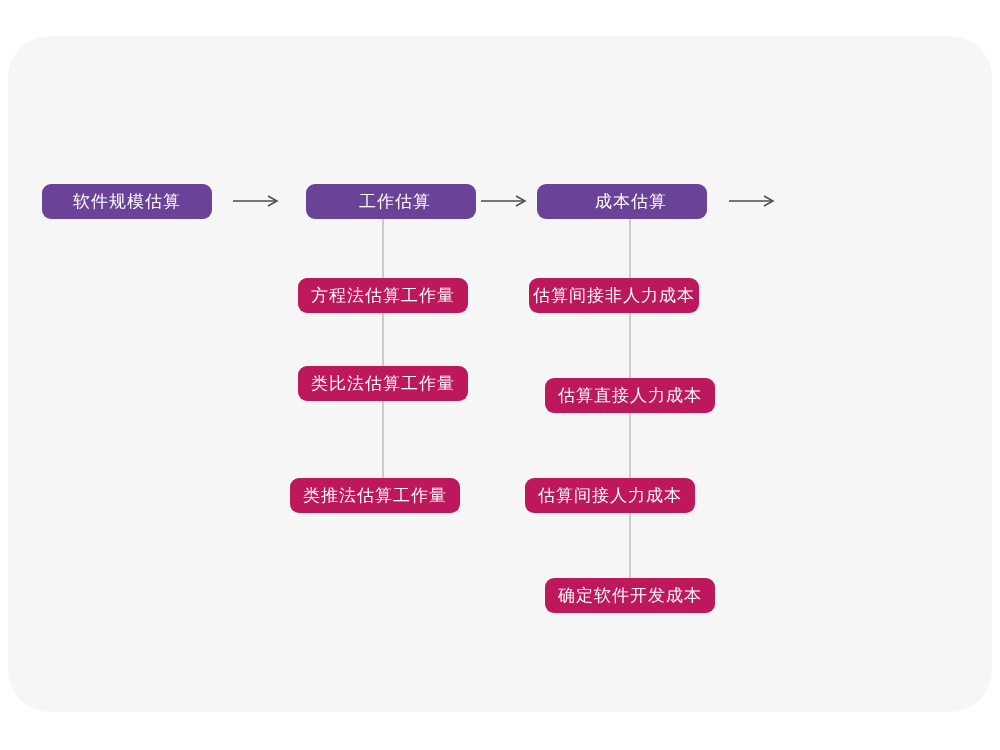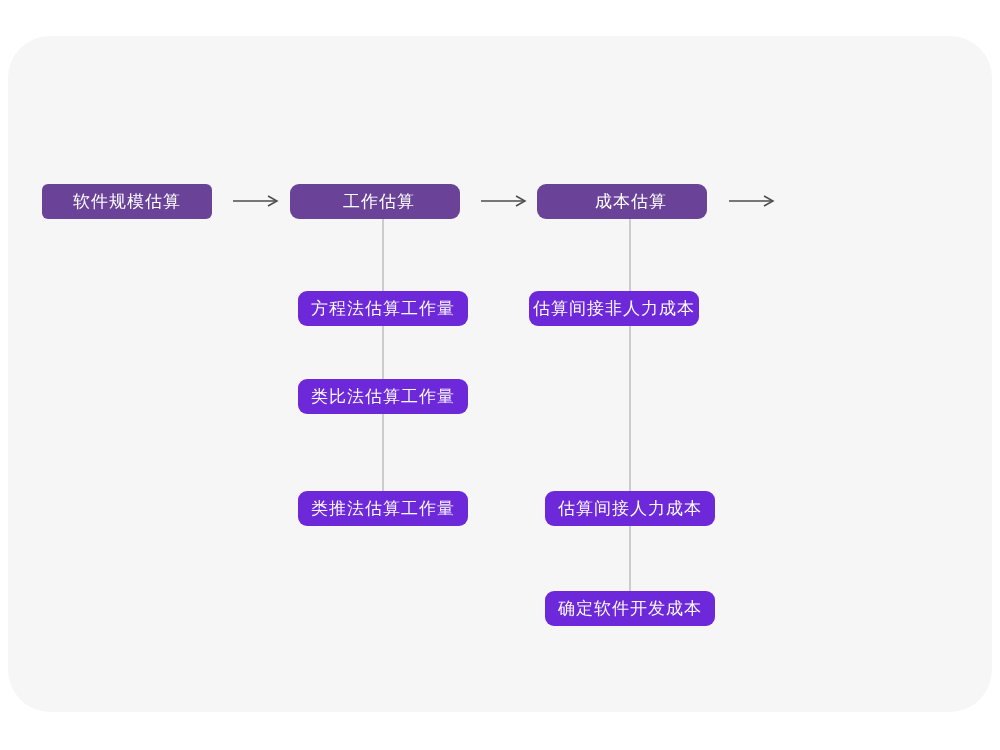--- a/index.html
+++ b/index.html
@@ -34,21 +34,21 @@
     display: flex;
     align-items: center;
     justify-content: center;
     font-size: 17px;
     letter-spacing: 1px;
     color: #ffffff;
     z-index: 2;
     white-space: nowrap;
   }
   .node.main { background: #6a4399; }
-  .node.sub  { background: #6d28d9; color: #fafafa; margin-top: 13px; }
+  .node.sub  { background: #be185d; color: #fafafa; }
 
   .row-main { top: 148px; }  
 
   .arrow {
     position: absolute;
     top: 159px;            
     z-index: 2;
   }
   .arrow line, .arrow path { stroke: #4d4d4d; stroke-width: 1.5; fill: none; }
 
@@ -62,44 +62,45 @@
 </head>
 <body>
 
 <div class="canvas">
   <div class="card">
 
 
     <div class="connector" style="left: 374px; top: 182px; height: 280px;"></div>
     <div class="connector" style="left: 621px; top: 182px; height: 380px;"></div>
 
-    <div class="node main row-main" style="left: 34px; border-radius: 6px;">软件规模估算</div>
+    <div class="node main row-main" style="left: 34px;">软件规模估算</div>
 
     <svg class="arrow" style="left: 224px;" width="48" height="12" viewBox="0 0 48 12">
       <line x1="1" y1="6" x2="44" y2="6"></line>
       <path d="M36 1 L45 6 L36 11"></path>
     </svg>
 
-    <div class="node main row-main" style="left: 282px; padding-left: 8px;">工作估算</div>
+    <div class="node main row-main" style="left: 298px; padding-left: 8px;">工作估算</div>
 
     <svg class="arrow" style="left: 472px;" width="48" height="12" viewBox="0 0 48 12">
       <line x1="1" y1="6" x2="44" y2="6"></line>
       <path d="M36 1 L45 6 L36 11"></path>
     </svg>
 
     <div class="node main row-main" style="left: 529px; padding-left: 18px;">成本估算</div>
 
     <svg class="arrow" style="left: 720px;" width="48" height="12" viewBox="0 0 48 12">
       <line x1="1" y1="6" x2="44" y2="6"></line>
       <path d="M36 1 L45 6 L36 11"></path>
     </svg>
 
 
     <div class="node sub" style="left: 290px; top: 242px;">方程法估算工作量</div>
     <div class="node sub" style="left: 290px; top: 330px;">类比法估算工作量</div>
-    <div class="node sub" style="left: 290px; top: 442px; text-align: right;">类推法估算工作量</div>
+    <div class="node sub" style="left: 282px; top: 442px; text-align: right;">类推法估算工作量</div>
 
     <div class="node sub" style="left: 521px; top: 242px;">估算间接非人力成本</div>
-    <div class="node sub" style="left: 537px; top: 442px;">估算间接人力成本</div>
+    <div class="node sub" style="left: 537px; top: 342px;">估算直接人力成本</div>
+    <div class="node sub" style="left: 517px; top: 442px;">估算间接人力成本</div>
     <div class="node sub" style="left: 537px; top: 542px;">确定软件开发成本</div>
 
   </div>
 </div>
 
 </body></html>

